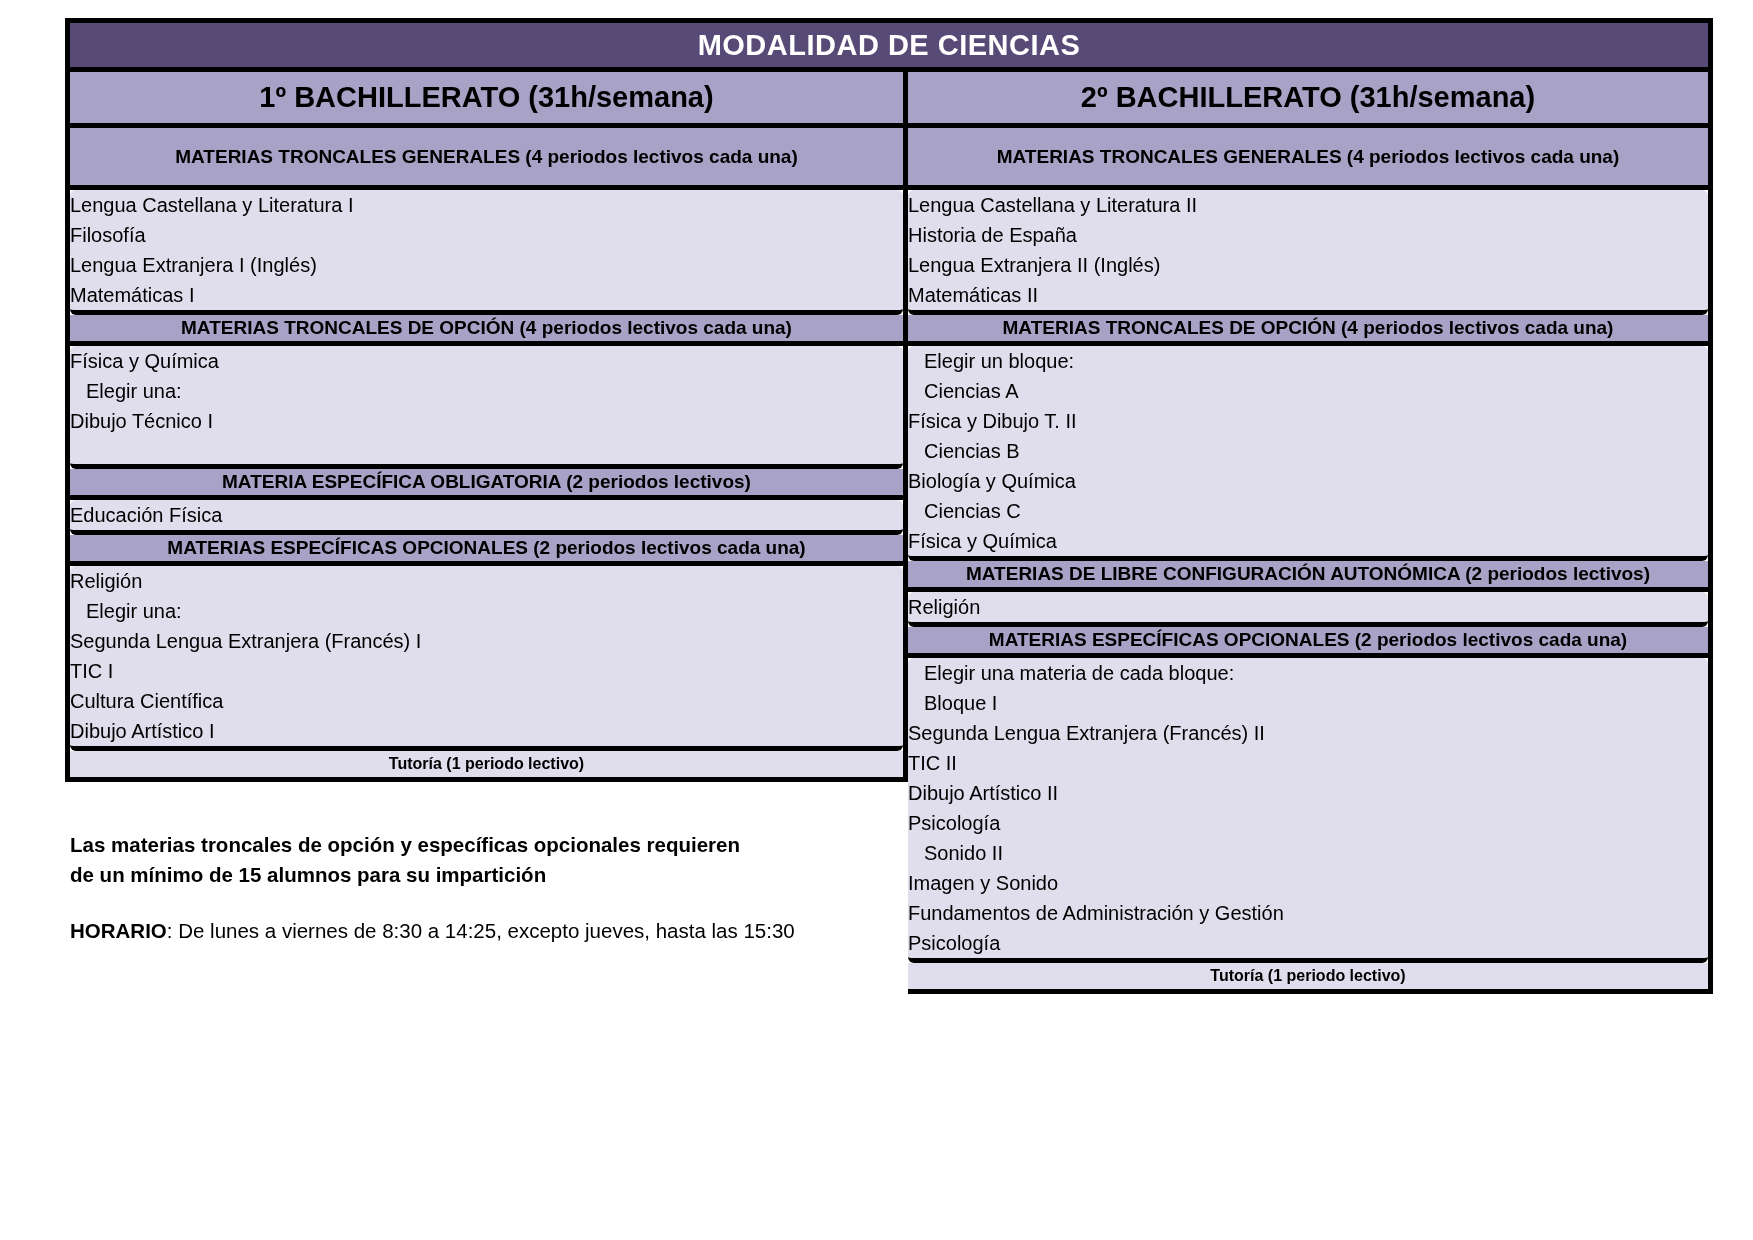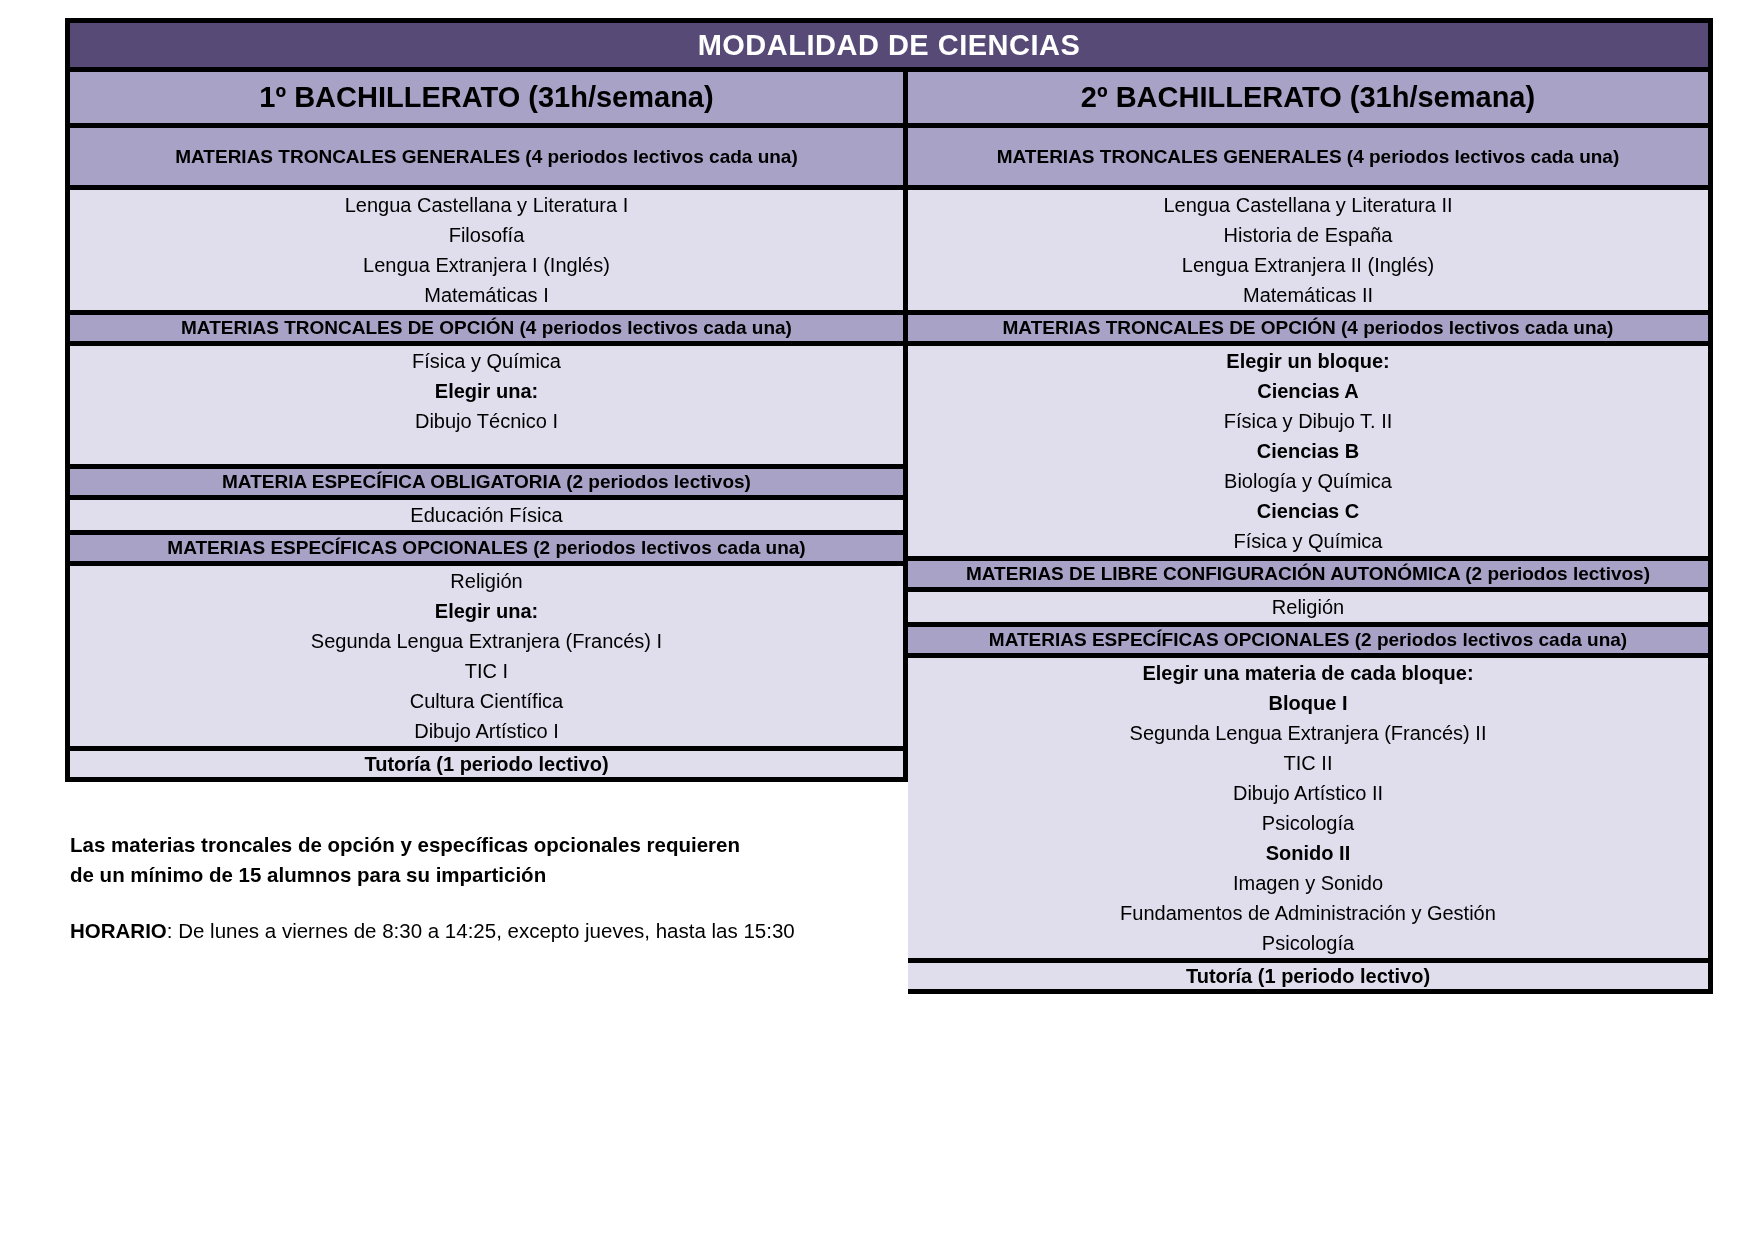--- a/index.html
+++ b/index.html
@@ -36,29 +36,29 @@
     background:var(--header-bg,#a9a2c7);
     height:26px;line-height:26px;
     font-size:19px;font-weight:bold;text-align:center;
     border-bottom:5px solid #000;
     white-space:nowrap;
   }
   .section.tall{height:57px;line-height:57px;}
   .cell{
     background:var(--cell-bg,#e0ddec);
     border-bottom:5px solid #000;
-    text-align:center;
+    border-radius:6px;
   }
   .cell.pad-bottom{padding-bottom:28px;}
   .line{height:30px;line-height:30px;font-size:20px;}
-  .line.bold{font-weight:bold;}
+  .line.bold{font-weight:normal;margin-left:16px;}
   .tutoria{
     background:var(--cell-bg,#e0ddec);
     height:26px;line-height:26px;
-    font-size:20px;font-weight:bold;text-align:center;
+    font-size:16px;font-weight:bold;text-align:center;
     border-bottom:5px solid #000;
   }
   .notes{
     position:absolute;left:70px;top:830px;width:820px;
     font-size:20.5px;line-height:30px;
   }
   .note-req{font-weight:bold;}
   .note-req .u{}
   .schedule{margin-top:26px;font-weight:normal;}
   .schedule .lbl{font-weight:bold;}

